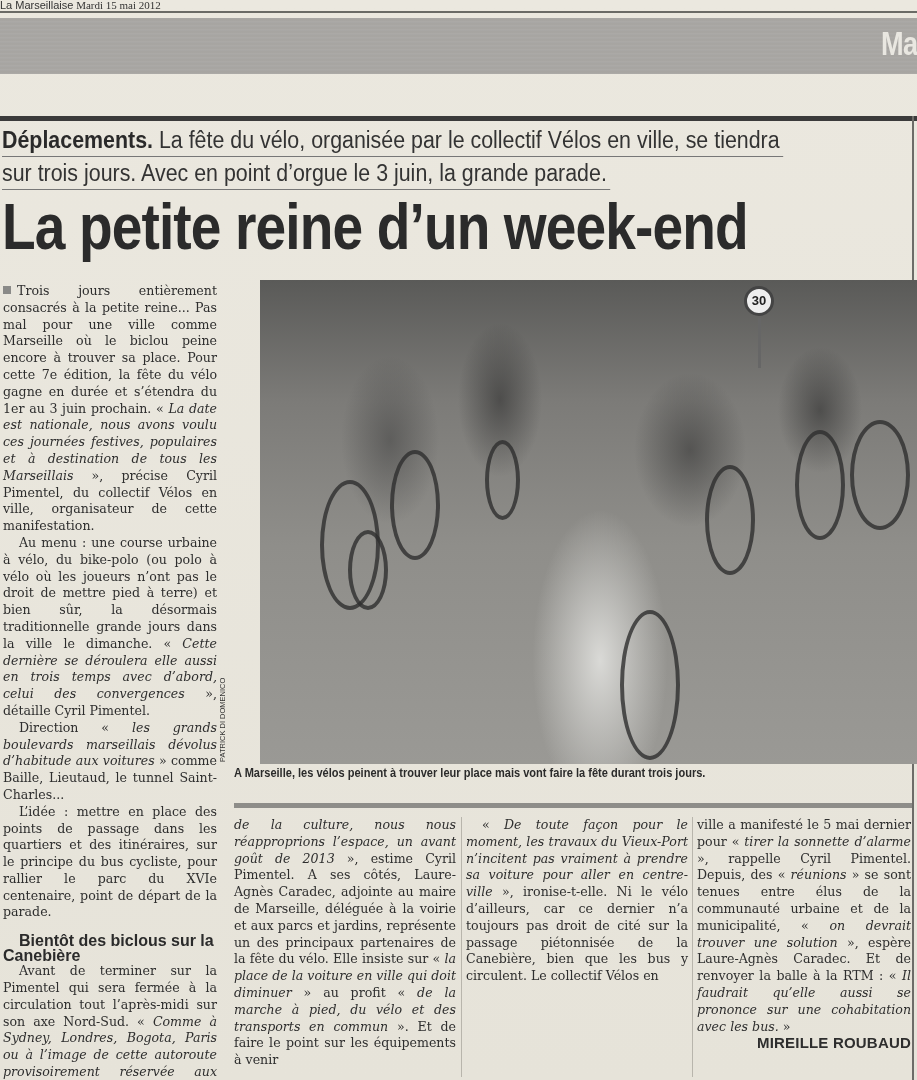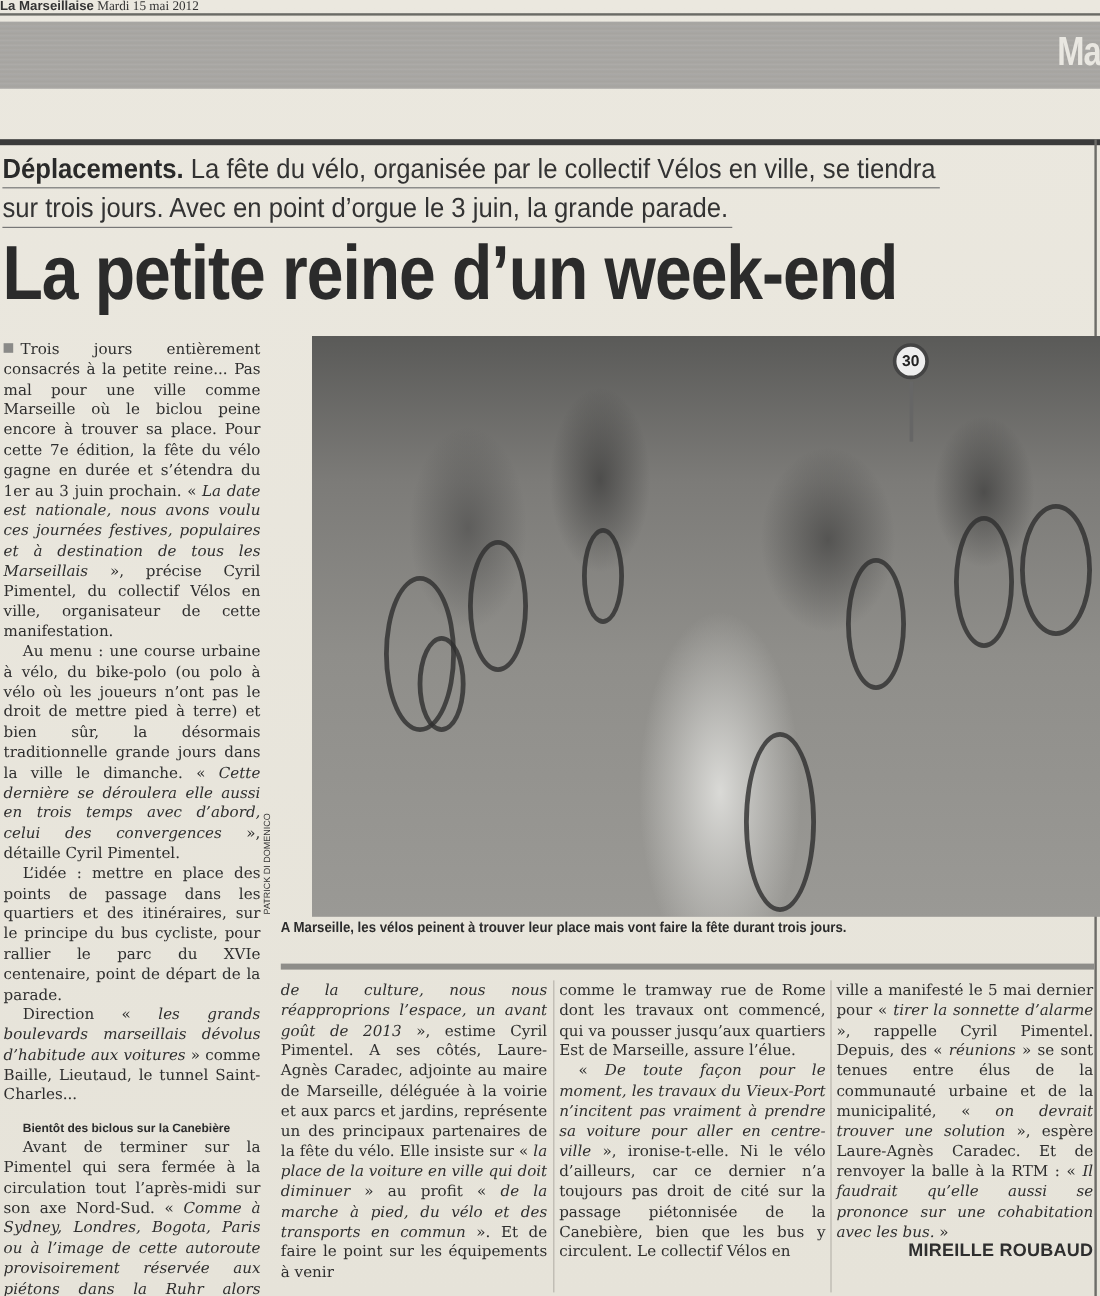--- a/index.html
+++ b/index.html
@@ -11,21 +11,21 @@
       position: relative;
     }
     .page { position: absolute; inset: 0; background: linear-gradient(180deg,#ebe8df 0%,#e6e3d9 100%); }
 
     
     .masthead {
       position: absolute; left: 0; top: 0; height: 12px; width: 917px;
       font-family: "Liberation Serif", serif; font-size: 11px; line-height: 10px;
       color: #333; white-space: nowrap; overflow: hidden;
     }
-    .masthead .paper { font-family: "Liberation Sans", sans-serif; font-weight: bold; }
+    .masthead .paper { font-family: "Liberation Sans", sans-serif; font-weight: normal; }
     .rule-top { position: absolute; left: 0; top: 11px; width: 917px; height: 2px; background: #6b6b66; }
 
     
     .band {
       position: absolute; left: 0; top: 18px; width: 917px; height: 56px;
       background: repeating-linear-gradient(180deg,#a9a8a6 0px,#a6a4a0 2px,#adaba8 4px);
     }
     .band-text {
       position: absolute; right: 0; top: 24px; font-family: "Liberation Sans", sans-serif;
       font-weight: bold; font-size: 34px; color: #e9e7e1; letter-spacing: -1px;
@@ -56,21 +56,21 @@
       line-height: 16.8px; color: #2e2e2e; text-align: justify; hyphens: manual;
     }
     .col p { text-indent: 16px; }
     .col p.first { text-indent: 0; }
     .col i { font-style: italic; margin-top: 40px; }
     .col-1 { left: 3px; top: 283px; width: 214px; }
     .col-2 { left: 234px; top: 817px; width: 222px; }
     .col-3 { left: 466px; top: 817px; width: 222px; }
     .col-4 { left: 697px; top: 817px; width: 214px; }
     .bullet { display: inline-block; width: 8px; height: 8px; background: #8a8a88; margin-right: 6px; vertical-align: 1px; }
-    .subhead { font-family: "Liberation Sans", sans-serif; font-weight: bold; font-size: 10px; line-height: 15px; color: #2b2b2b; margin-top: 12px; text-indent: 0; text-align: left; }
+    .subhead { font-family: "Liberation Sans", sans-serif; font-weight: bold; font-size: 16px; line-height: 15px; color: #2b2b2b; margin-top: 12px; text-indent: 0; text-align: left; }
     .byline { font-family: "Liberation Sans", sans-serif; font-weight: bold; font-size: 15px; float: right; letter-spacing: 0.2px; }
     .more { font-style: italic; text-indent: 0 !important; }
     .more-icon { display: inline-block; width: 0; height: 0; border-left: 9px solid transparent; border-bottom: 9px solid #2e2e2e; margin-right: 5px; vertical-align: 0px; }
 
     .col-divider { position: absolute; top: 817px; width: 1px; height: 260px; background: #b8b5ac; }
 
     
     .photo {
       position: absolute; left: 233px; top: 280px; width: 682px; height: 484px;
       background:
@@ -136,35 +136,34 @@
     <div class="wheel" style="left:590px;top:140px;width:60px;height:110px;"></div>
     <div class="wheel" style="left:360px;top:330px;width:60px;height:150px;"></div>
   </div>
   <div class="photo-credit">PATRICK DI DOMENICO</div>
   <div class="caption">A Marseille, les vélos peinent à trouver leur place mais vont faire la fête durant trois jours.</div>
   <div class="rule-mid"></div>
 
   <div class="col col-1">
     <p class="first"><span class="bullet"></span><span>Trois jours entièrement consacrés à la petite reine... Pas mal pour une ville comme Marseille où le biclou peine encore à trouver sa place. Pour cette 7e édition, la fête du vélo gagne en durée et s’étendra du 1er au 3 juin prochain. « </span><i>La date est nationale, nous avons voulu ces journées festives, populaires et à destination de tous les Marseillais</i><span> », précise Cyril Pimentel, du collectif Vélos en ville, organisateur de cette manifestation.</span></p>
     <p><span>Au menu : une course urbaine à vélo, du bike-polo (ou polo à vélo où les joueurs n’ont pas le droit de mettre pied à terre) et bien sûr, la désormais traditionnelle grande jours dans la ville le dimanche. « </span><i>Cette dernière se déroulera elle aussi en trois temps avec d’abord, celui des convergences</i><span> », détaille Cyril Pimentel.</span></p>
+    <p><span>Direction « </span><i>les grands boulevards marseillais dévolus d’habitude aux voitures</i><span> » comme Baille, Lieutaud, le tunnel Saint-Charles...</span></p>
     <p>L’idée : mettre en place des points de passage dans les quartiers et des itinéraires, sur le principe du bus cycliste, pour rallier le parc du XVIe centenaire, point de départ de la parade.</p>
-    <p><span>Direction « </span><i>les grands boulevards marseillais dévolus d’habitude aux voitures</i><span> » comme Baille, Lieutaud, le tunnel Saint-Charles...</span></p>
     <p class="subhead">Bientôt des biclous sur la Canebière</p>
     <p><span>Avant de terminer sur la Pimentel qui sera fermée à la circulation tout l’après-midi sur son axe Nord-Sud. « </span><i>Comme à Sydney, Londres, Bogota, Paris ou à l’image de cette autoroute provisoirement réservée aux piétons dans la Ruhr alors capitale</i></p>
   </div>
 
   <div class="col-divider" style="left:461px;"></div>
   <div class="col-divider" style="left:692px;"></div>
 
   <div class="col col-2">
     <p class="first"><i>de la culture, nous nous réapproprions l’espace, un avant goût de 2013</i><span> », estime Cyril Pimentel. A ses côtés, Laure-Agnès Caradec, adjointe au maire de Marseille, déléguée à la voirie et aux parcs et jardins, représente un des principaux partenaires de la fête du vélo. Elle insiste sur « </span><i>la place de la voiture en ville qui doit diminuer</i><span> » au profit « </span><i>de la marche à pied, du vélo et des transports en commun</i><span> ». Et de faire le point sur les équipements à venir</span></p>
   </div>
 
   <div class="col col-3">
-    <p class="first">comme le tramway rue de Rome dont les travaux ont commencé, qui va pousser jusqu’aux quartiers Est de Marseille, assure l’élue.</p>
     <p><span>« </span><i>De toute façon pour le moment, les travaux du Vieux-Port n’incitent pas vraiment à prendre sa voiture pour aller en centre-ville</i><span> », ironise-t-elle. Ni le vélo d’ailleurs, car ce dernier n’a toujours pas droit de cité sur la passage piétonnisée de la Canebière, bien que les bus y circulent. Le collectif Vélos en</span></p>
   </div>
 
   <div class="col col-4">
     <p class="first"><span>ville a manifesté le 5 mai dernier pour « </span><i>tirer la sonnette d’alarme</i><span> », rappelle Cyril Pimentel. Depuis, des « </span><i>réunions</i><span> » se sont tenues entre élus de la communauté urbaine et de la municipalité, « </span><i>on devrait trouver une solution</i><span> », espère Laure-Agnès Caradec. Et de renvoyer la balle à la RTM : « </span><i>Il faudrait qu’elle aussi se prononce sur une cohabitation avec les bus.</i><span> »</span><span class="byline">MIREILLE ROUBAUD</span></p>
   </div>
 
 </div>
 
 </body></html>

